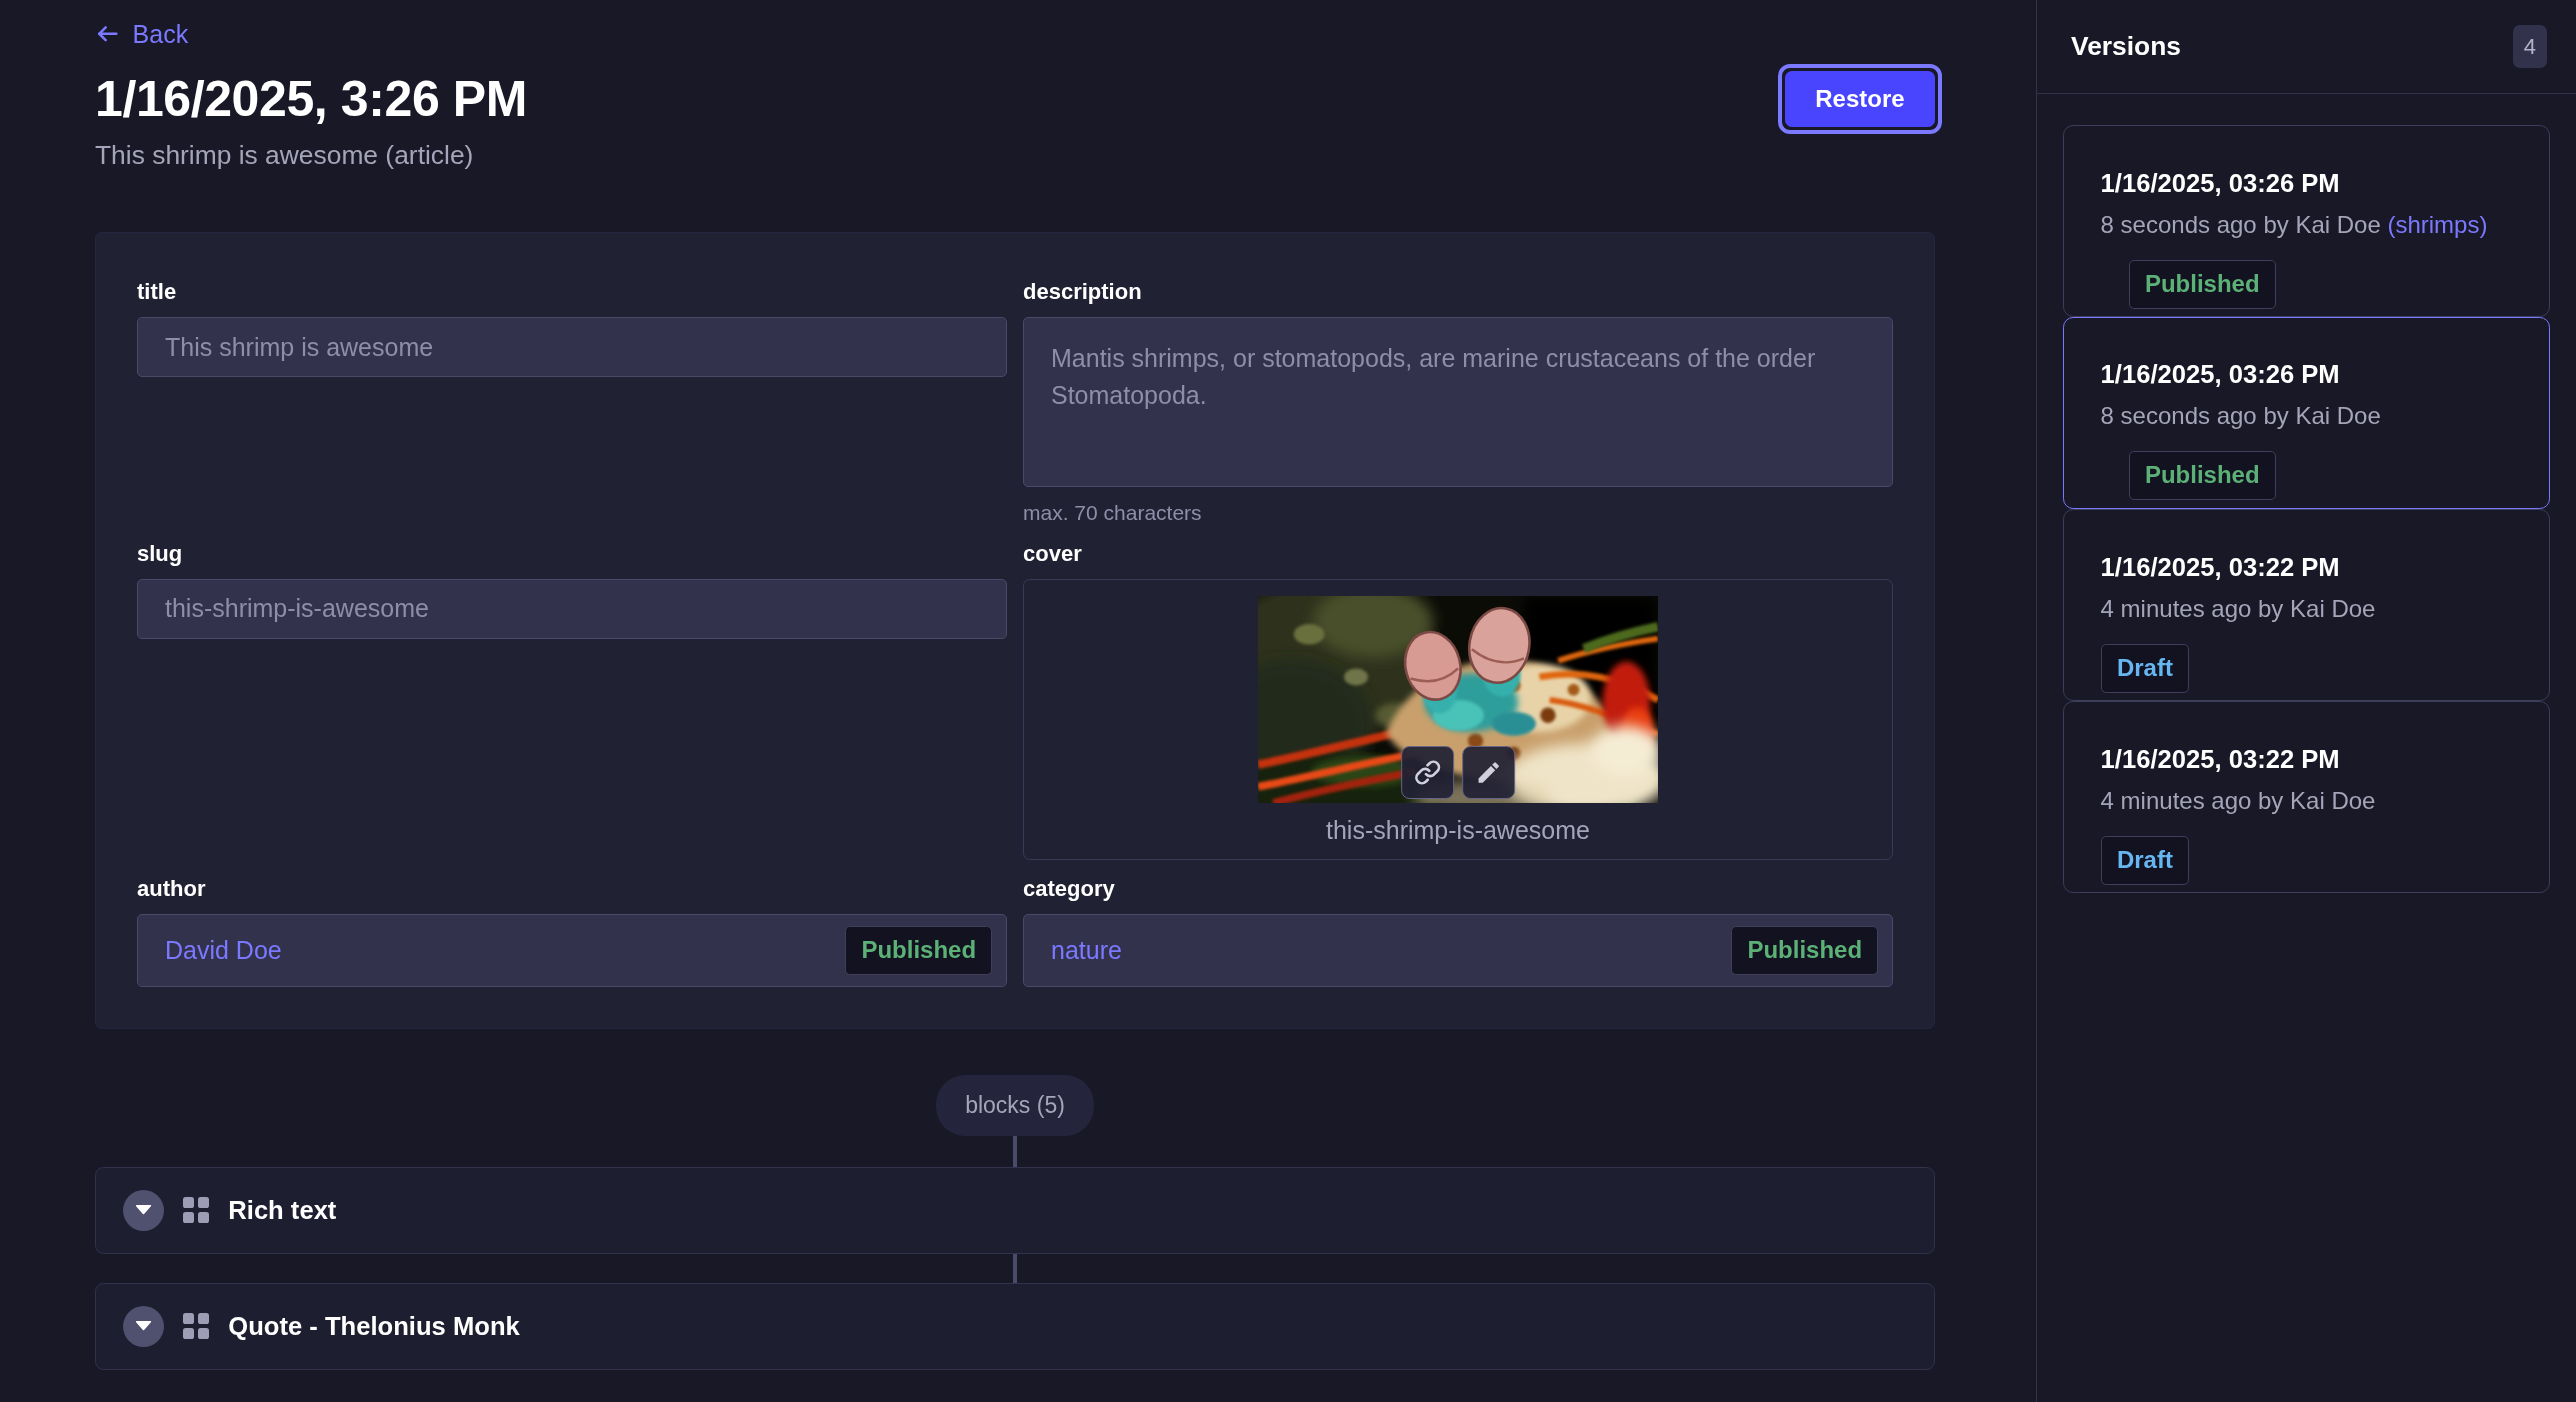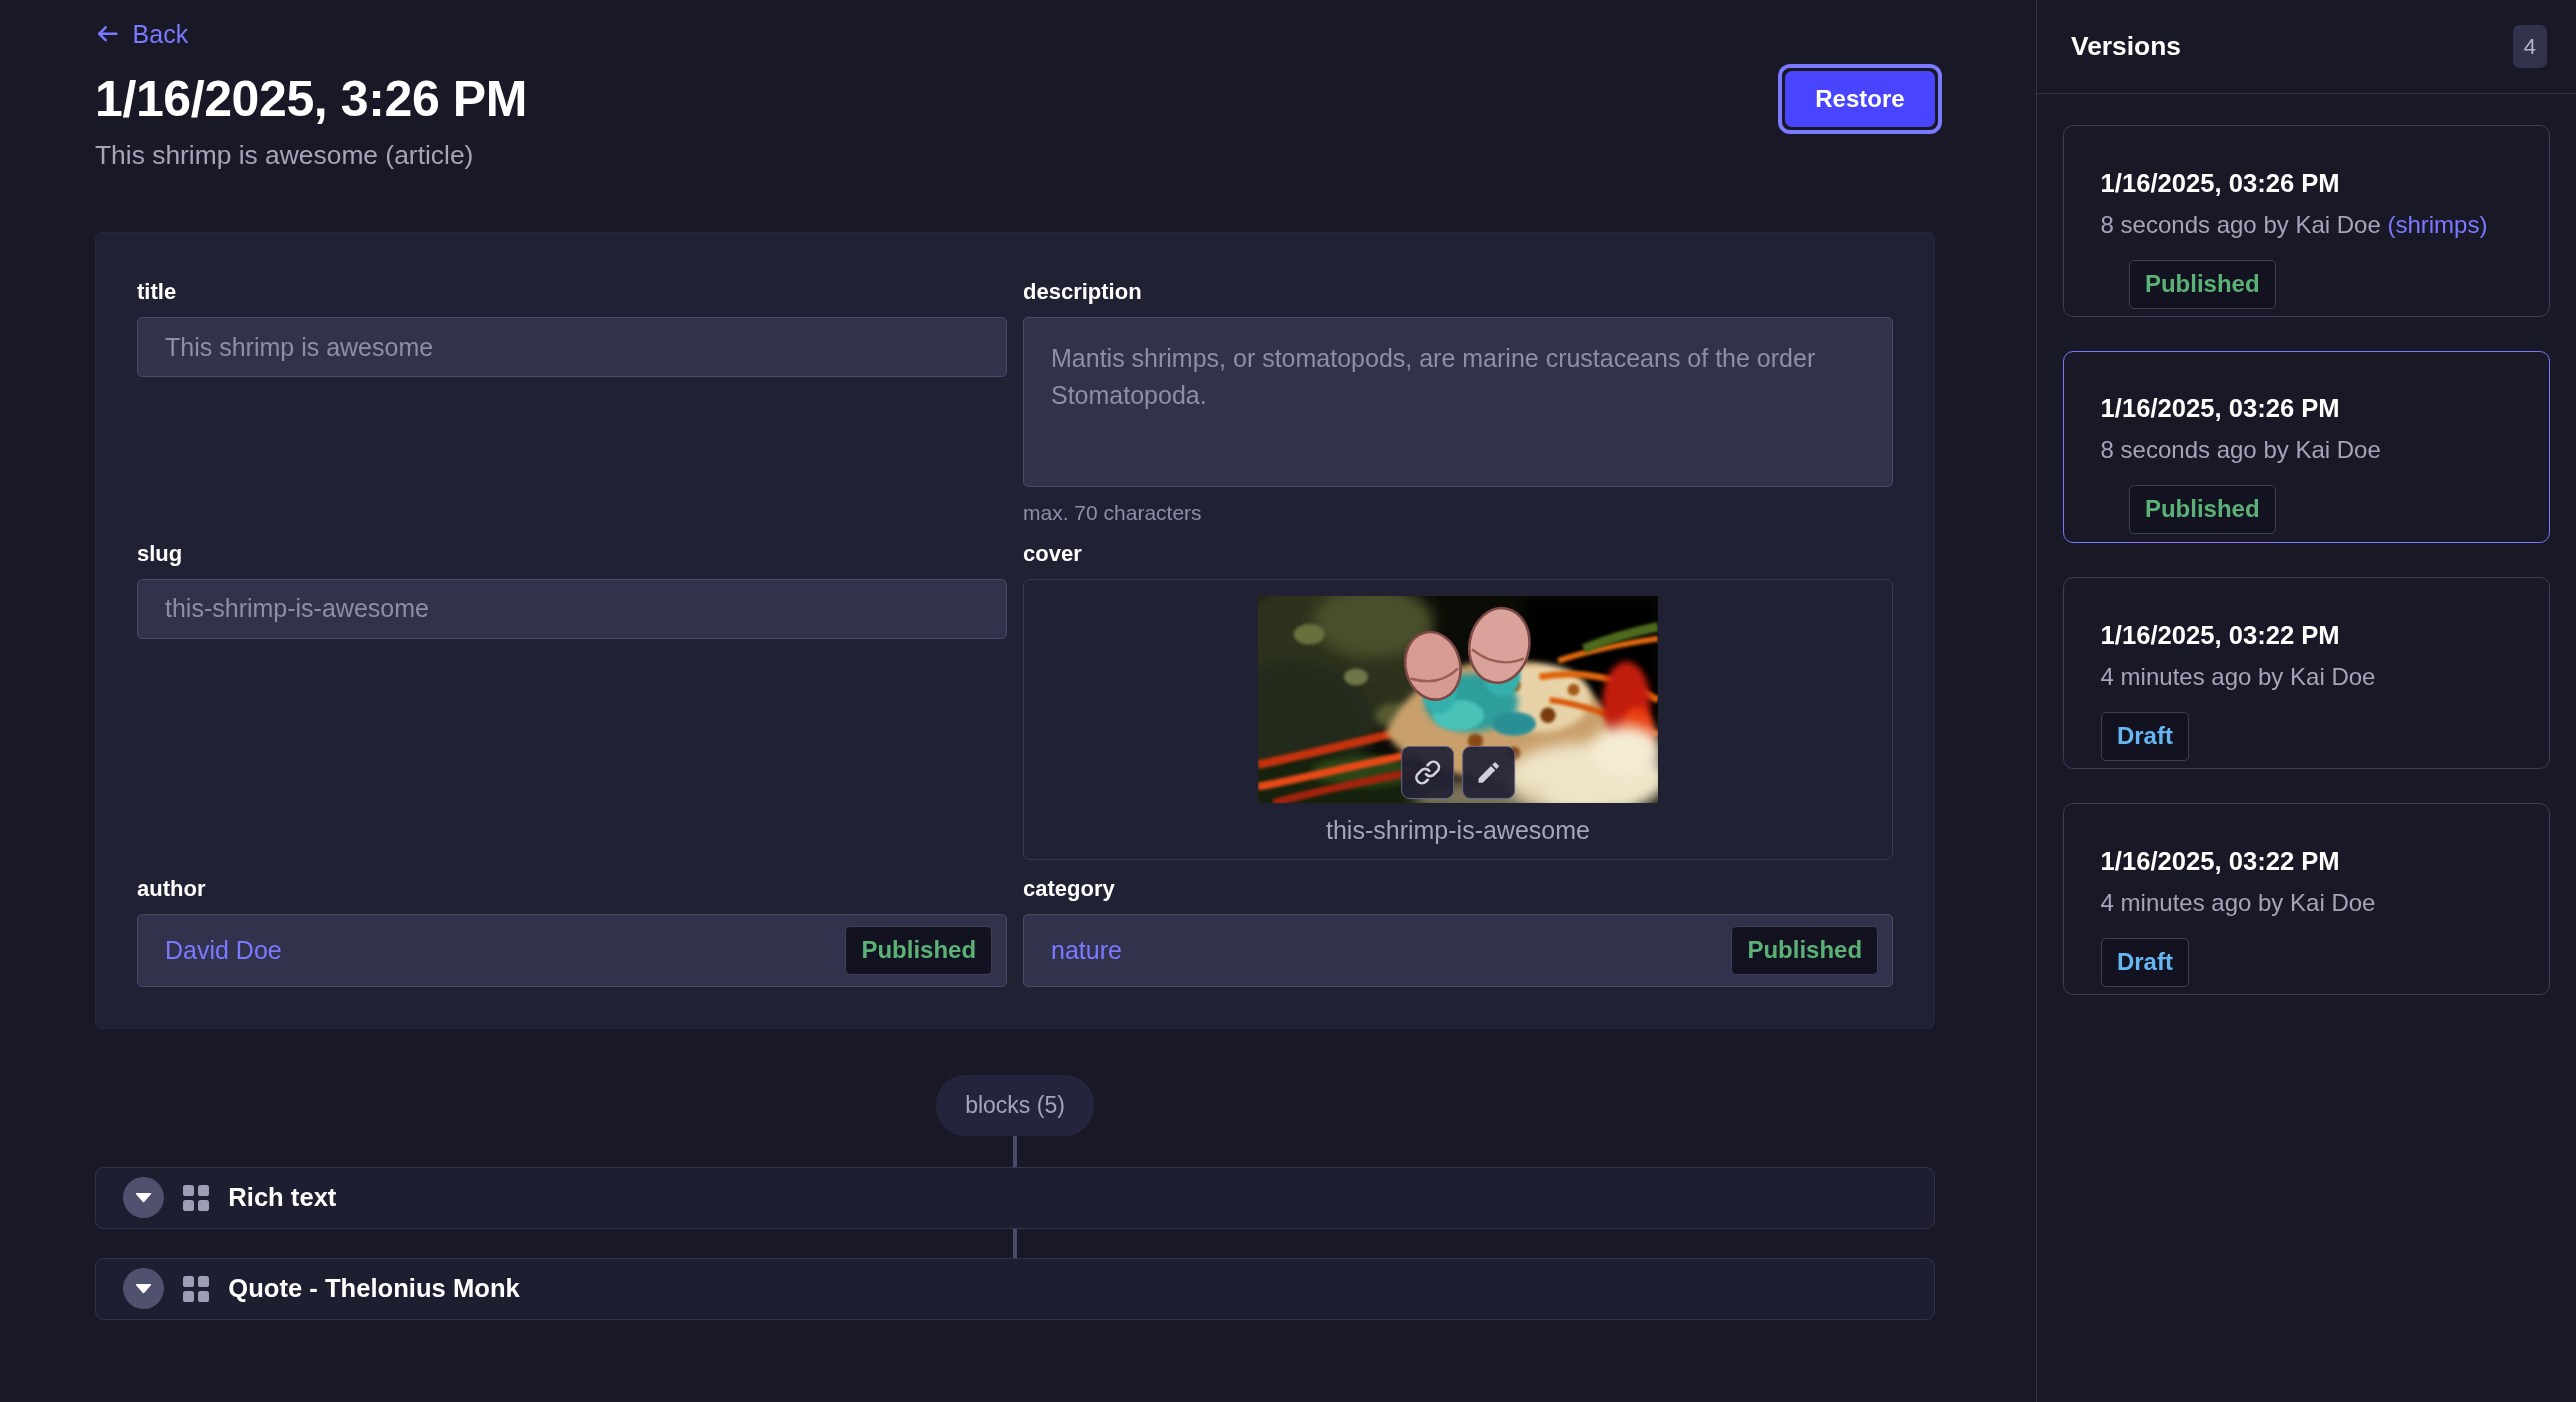--- a/index.html
+++ b/index.html
@@ -49,36 +49,36 @@
   .icon-btn { width:53px; height:53px; border-radius:8.5px; background:rgba(33,33,52,0.92);
     border:0.9px solid #666687; display:flex; align-items:center; justify-content:center; cursor:pointer; }
   .cover-caption { margin-top:13.6px; font-size:25px; color:#a5a5ba; }
   
   .blocks { margin-top:46px; display:flex; flex-direction:column; align-items:center; }
   .blocks-pill { background:#24243c; color:#a5a5ba; font-size:23px; padding:17px 29px;
     border-radius:29px; }
   .vline { width:4.3px; background:#4a4a6a; }
   .vline.seg1 { height:31px; }
   .vline.seg2 { height:29px; }
-  .block-row { width:100%; height:62px; background:#1e1e31; border:0.9px solid #32324d;
+  .block-row { width:100%; height:87px; background:#1e1e31; border:0.9px solid #32324d;
     border-radius:8.5px; display:flex; align-items:center; gap:19px; padding:0 27px; cursor:pointer; }
   .chev-circle { width:41px; height:41px; border-radius:50%; background:#50506f; border:none;
     display:flex; align-items:center; justify-content:center; cursor:pointer; flex:none; }
   .drag-grid { display:grid; grid-template-columns:11px 11px; grid-template-rows:11px 11px;
     gap:4.3px; flex:none; }
   .drag-grid span { background:#9d9db5; border-radius:2.6px; }
   .block-label { font-size:25.6px; font-weight:600; color:#fff; }
   
   .versions { width:540px; flex:none; border-left:0.9px solid #32324d; background:#181826;
     display:flex; flex-direction:column; }
   .v-header { height:94px; flex:none; display:flex; align-items:center; justify-content:space-between;
     padding:0 29px 0 34px; border-bottom:0.9px solid #32324d; }
   .v-title { font-size:26.4px; font-weight:600; }
   .v-count { background:#32324d; color:#b3b3c9; font-size:22px; border-radius:6.8px; padding:8.5px 11px; }
-  .v-list { padding:31px 25.6px; display:flex; flex-direction:column; gap:34px; }
+  .v-list { padding:31px 25.6px; display:flex; flex-direction:column; }
   .v-card { height:192px; border:0.9px solid #3d3d5c; border-radius:10.2px; padding:43px 36px 0 37px;
     cursor:pointer; }
   .v-card.selected { border:1.7px solid #7b79ff; padding:42px 35px 0 37px; }
   .v-date { font-size:25.6px; font-weight:600; color:#fff; }
   .v-meta { margin-top:12.8px; font-size:24px; color:#a5a5ba; }
   .v-meta .current { color:#7b79ff; }
   .v-card .status-badge { margin-top:21px; }
   svg { display:block; }
 </style>
 </head>

